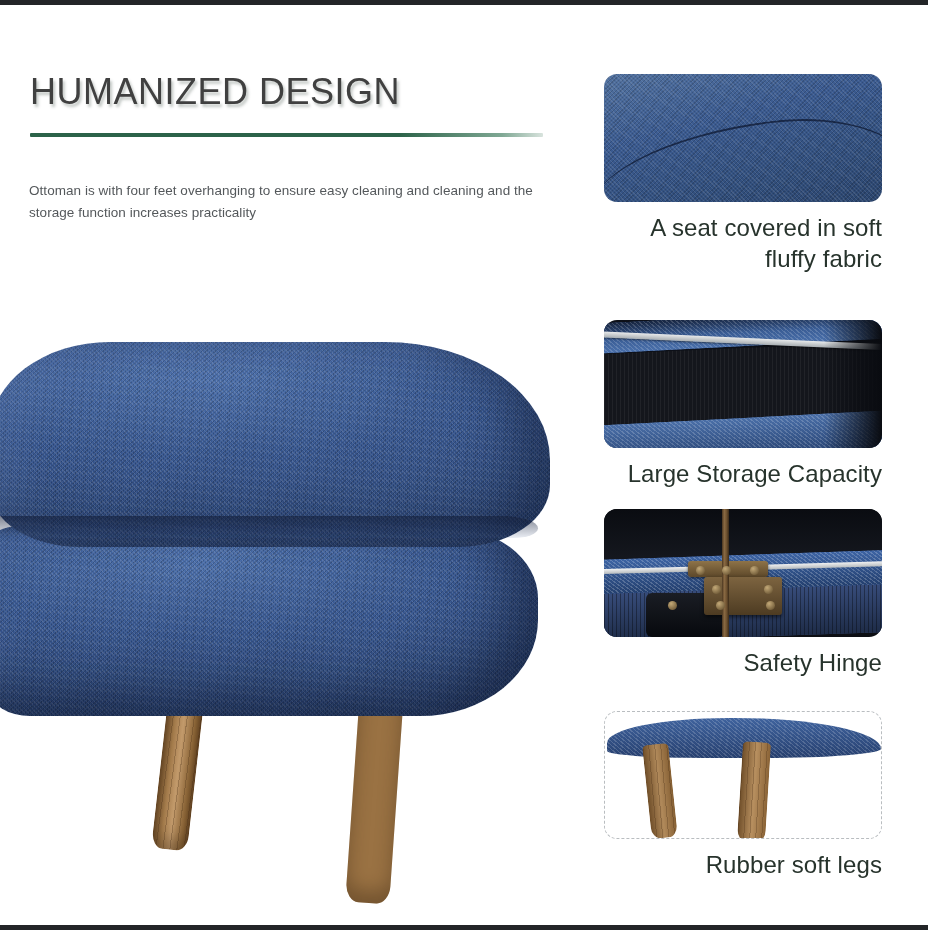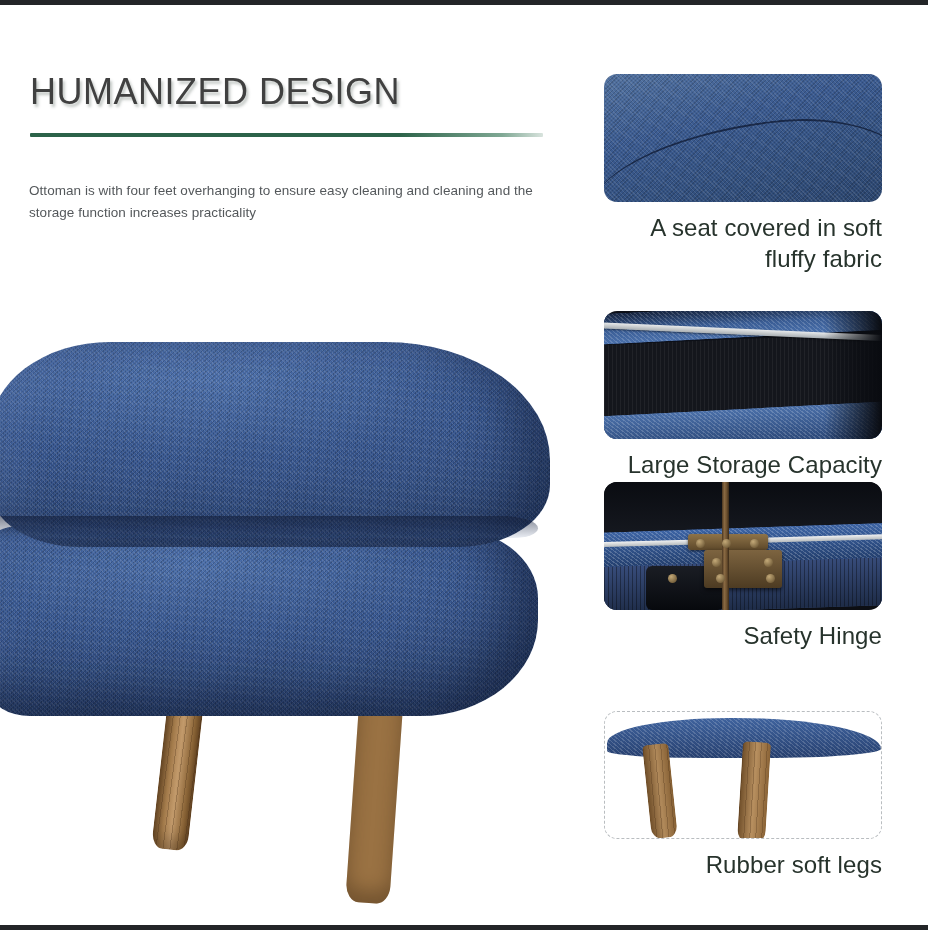--- a/index.html
+++ b/index.html
@@ -327,32 +327,32 @@
     <div class="otto-lid"></div>
   </div>
 
   <div class="feature" style="top:74px;">
     <div class="thumb t1">
       <div class="seam"></div>
     </div>
     <div class="caption">A seat covered in soft fluffy fabric</div>
   </div>
 
-  <div class="feature" style="top:311px;">
+  <div class="feature" style="top:320px;">
     <div class="thumb t2">
       <div class="blue-top"></div>
       <div class="cavity"></div>
       <div class="strip"></div>
       <div class="blue-bottom"></div>
       <div class="dark-right"></div>
     </div>
     <div class="caption">Large Storage Capacity</div>
   </div>
 
-  <div class="feature" style="top:482px;">
+  <div class="feature" style="top:509px;">
     <div class="thumb t3">
       <div class="velvet"></div>
       <div class="corduroy"></div>
       <div class="blue-band"></div>
       <div class="white-strip"></div>
       <div class="dark-blob"></div>
       <div class="hinge-plate-a"></div>
       <div class="hinge-plate-b"></div>
       <div class="screw" style="left:92px;  top:57px;"></div>
       <div class="screw" style="left:118px; top:57px;"></div>

